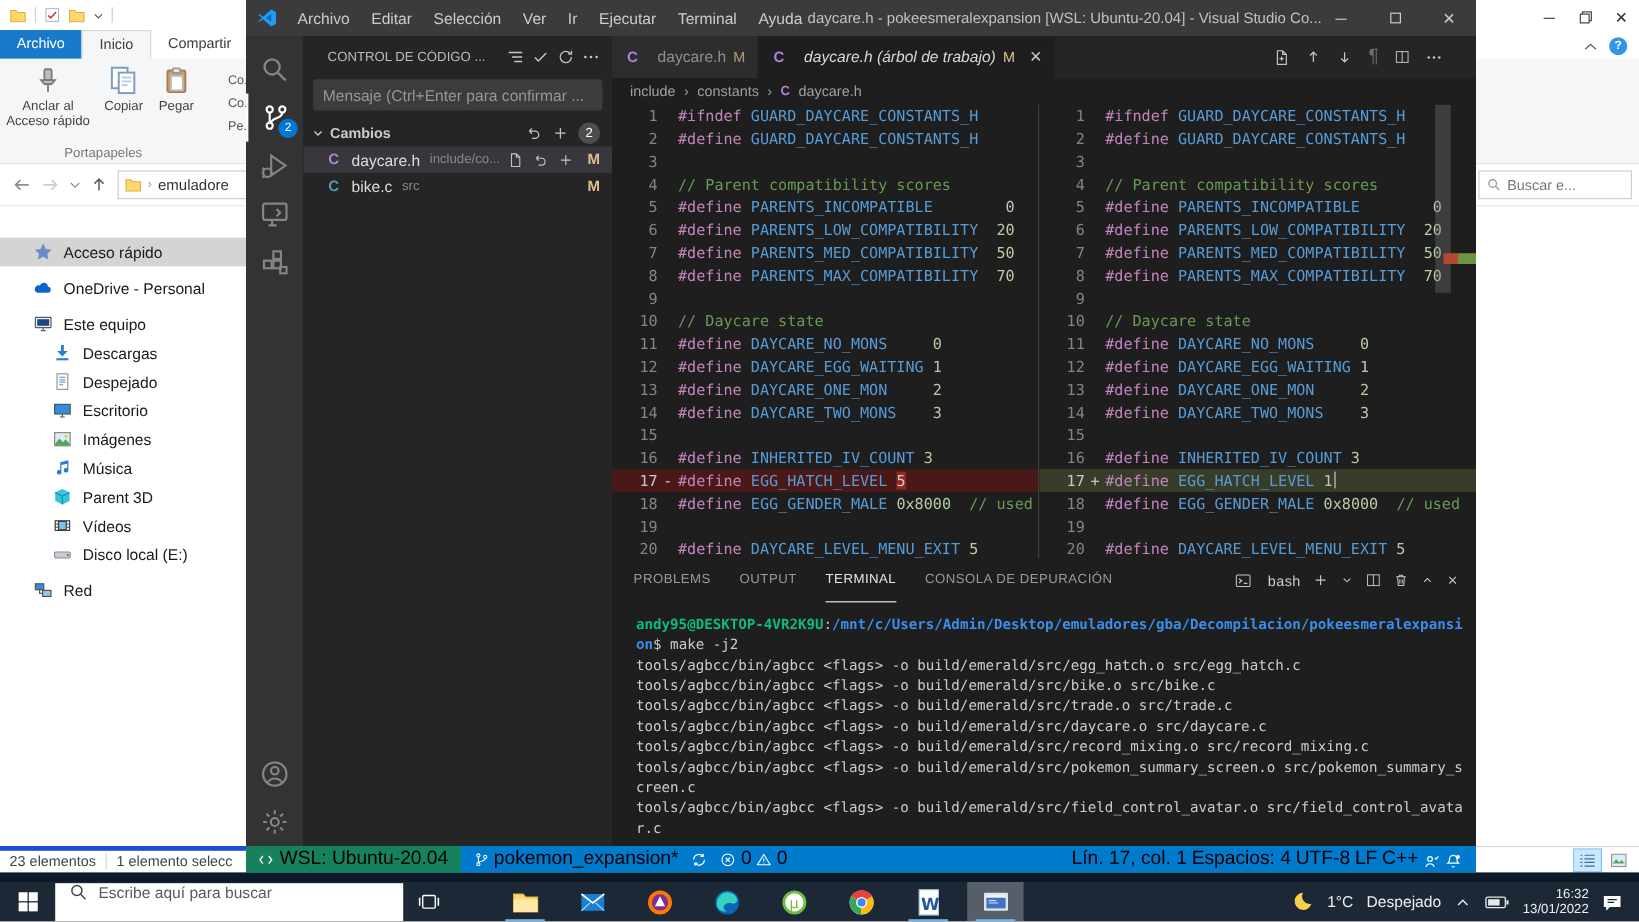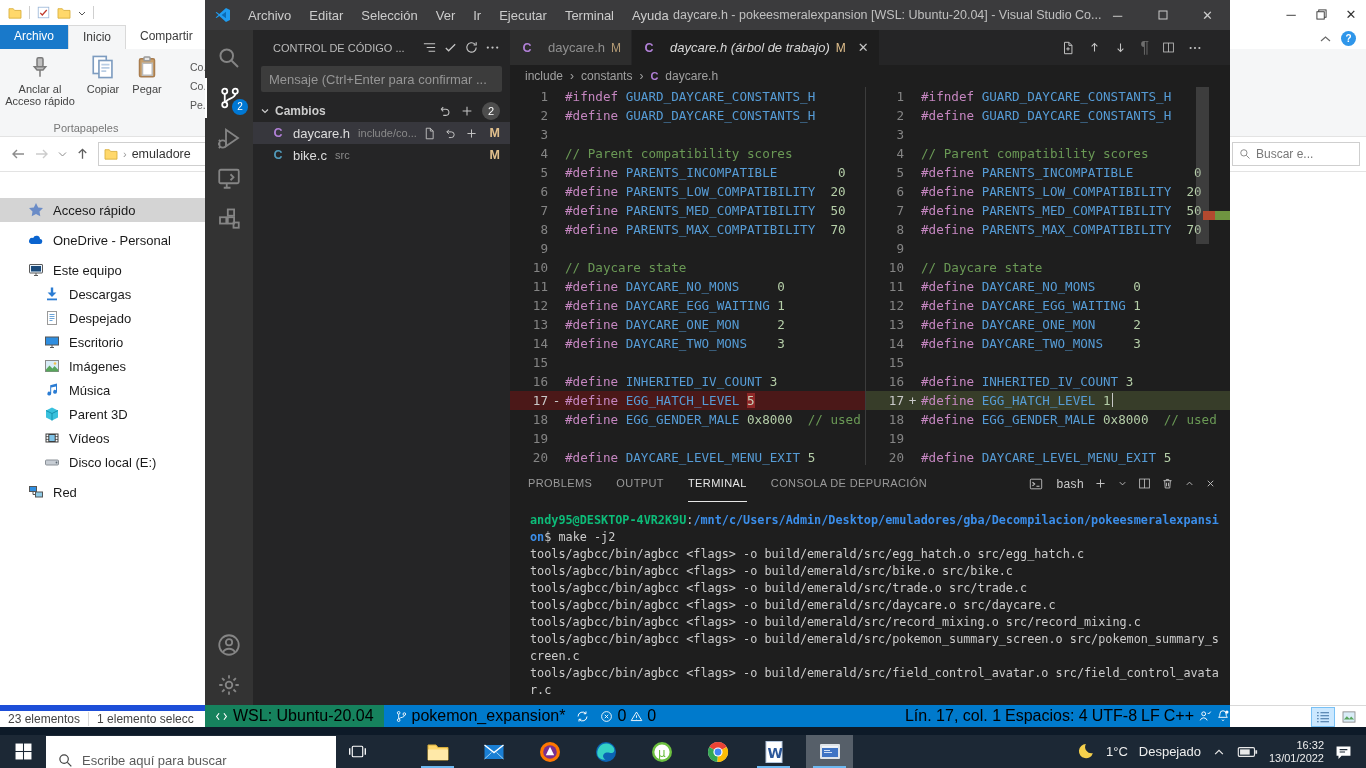--- a/index.html
+++ b/index.html
@@ -41,21 +41,21 @@
   #exp-right{position:absolute;left:1230px;top:0;width:136px;height:727px;background:#fff}
   .ewc{position:absolute;top:0;right:0;height:28px;display:flex}
   .ewcb{width:30px;height:28px;display:flex;align-items:center;justify-content:center;color:#333;font-size:13px}
   .erib-tools{position:absolute;top:31px;right:10px;display:flex;align-items:center;gap:10px}
   .ehelp{width:15px;height:15px;border-radius:50%;background:#2f96ea;color:#fff;font-size:10px;font-weight:bold;display:flex;align-items:center;justify-content:center}
   .erib-body{position:absolute;top:49px;left:0;right:0;height:88px;background:#f5f6f7;border-bottom:1px solid #e3e3e3}
   .esrow{position:absolute;top:137px;left:0;right:0;height:35px;background:#fff;border-bottom:1px solid #e3e3e3}
   .esearch{margin:5px 6px 0 2px;height:24px;border:1px solid #cfcfcf;display:flex;align-items:center;gap:5px;padding-left:6px;font-size:12px;color:#777;white-space:nowrap;overflow:hidden}
 
   
-  #exp-status-l{position:absolute;left:0;top:705px;width:205px;height:22px;background:#fff;border-top:6px solid #1d4ed8;display:flex;align-items:center;font-size:12px;color:#444;overflow:hidden}
+  #exp-status-l{position:absolute;left:0;top:705px;width:205px;height:22px;background:#fff;border-top:4px solid #1d4ed8;display:flex;align-items:center;font-size:12px;color:#444;overflow:hidden}
   #exp-status-l .t1{padding-left:8px;white-space:nowrap}
   .vsep{width:1px;height:14px;background:#d9d9d9;margin:0 8px;flex:none}
   #exp-status-l .t2{white-space:nowrap}
   #exp-status-r{position:absolute;left:1230px;top:705px;width:136px;height:22px;background:#fff;border-top:1px solid #d9d9d9;display:flex;align-items:center;justify-content:flex-end;gap:4px;padding-right:6px}
   .viewbtn{width:22px;height:18px;display:flex;align-items:center;justify-content:center}
   .viewbtn.sel{background:#cbe8ff;outline:1px solid #79c1f5}
 
   #strip{position:absolute;left:0;top:727px;width:1366px;height:8px;background:#0d1a28}
 
   
@@ -126,26 +126,26 @@
   .pacts{position:absolute;right:14px;top:0;height:37px;display:flex;align-items:center;gap:10px;color:#c5c5c5;font-size:12px}
   .pacts .shell{color:#cccccc;margin-left:3px}
   .vterm{padding:10px 0 0 20px;font-family:"DejaVu Sans Mono",monospace;font-size:11.8px;line-height:17px;color:#cccccc}
   .tl{height:17px;white-space:pre;overflow:hidden}
   .t-g{color:#0dbc79;font-weight:bold}
   .t-b{color:#3b8eea;font-weight:bold}
   .t-w{color:#cccccc}
   .vstatus{position:absolute;left:0;top:705px;width:1025px;height:22px;background:#007acc;display:flex;align-items:center;color:#000000;font-size:16px}
   .stseg{height:22px;display:flex;align-items:center;gap:5px;padding:0 10px;background:#16825d;white-space:nowrap}
   .stit{display:flex;align-items:center;gap:4px;margin-left:11px;white-space:nowrap}
-  .stright{margin-left:auto;display:flex;align-items:center;gap:4px;padding-right:0;white-space:nowrap}
+  .stright{margin-left:auto;display:flex;align-items:flex-end;gap:4px;padding-right:12px;white-space:nowrap}
 
   
   #taskbar{position:absolute;left:0;top:735px;width:1366px;height:33px;background:#1c2835;display:flex;align-items:center}
   .tstart{width:46px;height:33px;display:flex;align-items:center;justify-content:center}
-  .tsearch{width:290px;height:32px;background:#fff;display:flex;align-items:flex-end;gap:9px;padding-left:12px;font-size:13px;color:#5a5a5a;white-space:nowrap;overflow:hidden}
+  .tsearch{width:290px;height:32px;background:#fff;display:flex;align-items:flex-start;gap:9px;padding-left:12px;font-size:13px;color:#5a5a5a;white-space:nowrap;overflow:hidden}
   .ttv{width:42px;height:33px;display:flex;align-items:center;justify-content:center}
   .tapps{display:flex;margin-left:36px}
   .tapp{width:47px;height:33px;margin-right:9px;position:relative;display:flex;align-items:center;justify-content:center}
   .tapp.running::after{content:"";position:absolute;bottom:0;left:7px;right:7px;height:2px;background:#6cb8f0}
   .tapp.active{background:rgba(255,255,255,.26)}
   .ttray{margin-left:auto;display:flex;align-items:center;gap:11px;padding-right:14px;color:#eeeeee;font-size:13px;white-space:nowrap}
   .tclock{font-size:11px;line-height:13px;text-align:right;color:#eeeeee}
 </style>
 </head>
 <body>

